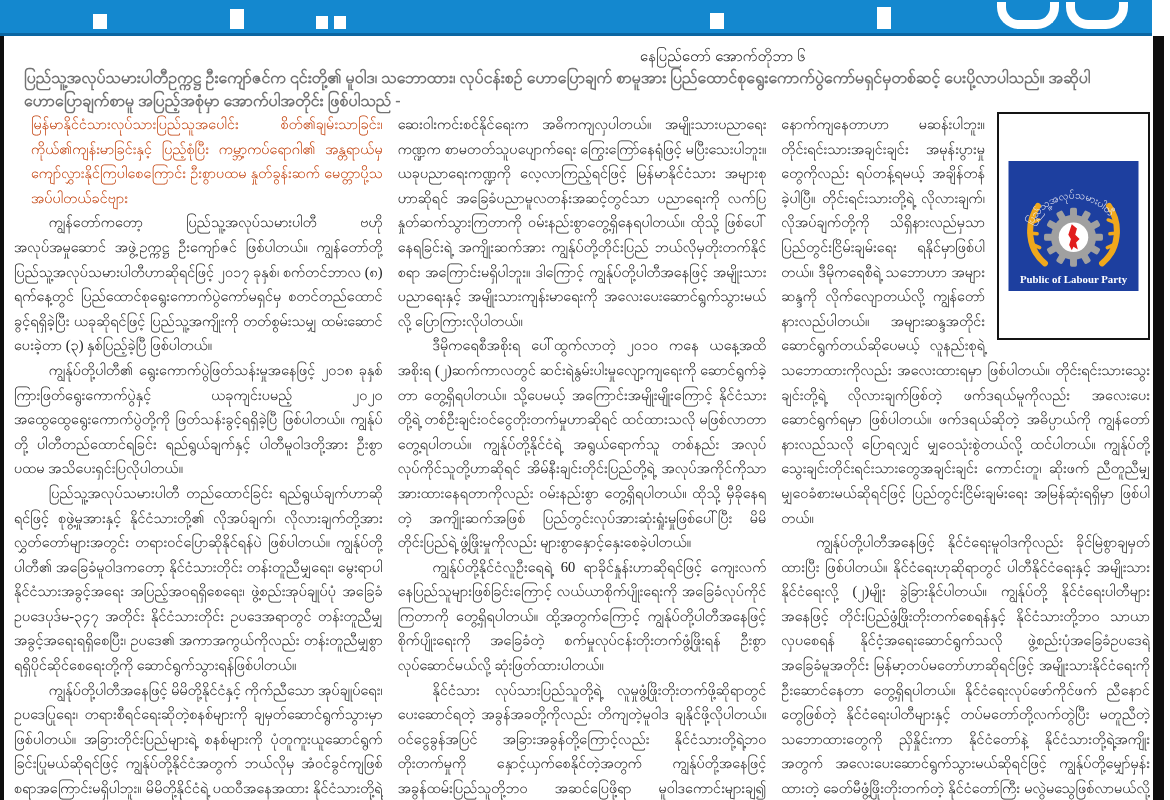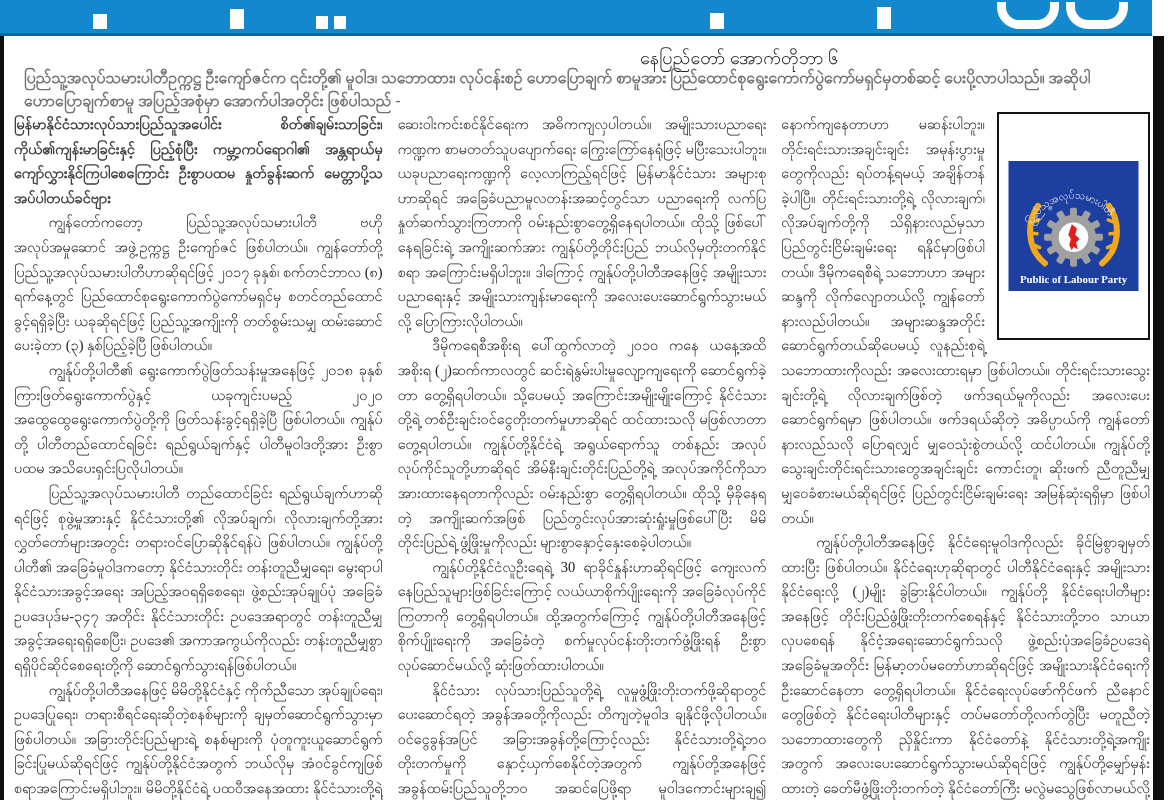--- a/index.html
+++ b/index.html
@@ -22,38 +22,38 @@
   .frag.b6{left:877px;width:14px;height:22px;}
   .frag.u1{left:997px;width:44px;height:18px;background:transparent;
            border:9px solid #fff;border-top:none;border-radius:0 0 22px 22px;}
   .frag.u2{left:1066px;width:44px;height:18px;background:transparent;
            border:9px solid #fff;border-top:none;border-radius:0 0 22px 22px;}
   
   .edge-left{position:absolute;left:0;top:36px;bottom:0;width:4px;background:#0e0e0e;}
   .edge-right{position:absolute;left:1153px;top:36px;bottom:0;width:11px;background:#0e0e0e;}
   
   .dateline{
-    position:absolute;top:46px;left:640px;font-size:18px;color:#222;
+    position:absolute;top:46px;left:640px;font-size:15px;color:#222;
     letter-spacing:.2px;white-space:nowrap;
   }
   .lead{
     position:absolute;top:66px;left:24px;width:1112px;
     font-weight:bold;font-size:16px;line-height:23px;color:#737373;
     text-align:left;
   }
   
   .bodywrap{
     position:absolute;top:112px;left:14px;width:1136px;height:688px;
     display:flex;gap:15px;overflow:hidden;
   }
   .col{flex:1 1 0;font-size:14.5px;line-height:24.6px;text-align:justify;
        color:#1a1a1a;overflow:hidden;}
   .col p{margin:0;text-indent:2.4em;}
   .col p.noindent{text-indent:0;}
-  .col p.boldlead{font-weight:bold;color:#404040;text-indent:0;}
+  .col p.boldlead{font-weight:normal;color:#c2410c;text-indent:0;margin-left:17px;}
   
   .logo-box{
     float:right;width:149px;height:224px;border:2px solid #141414;background:#fff;
     margin:0 0 8px 12px;display:flex;align-items:center;justify-content:center;
   }
   .logo-box svg{display:block;}
 </style>
 </head>
 <body>
 
@@ -80,21 +80,21 @@
     <p class="boldlead">မြန်မာနိုင်ငံသားလုပ်သားပြည်သူအပေါင်း စိတ်၏ချမ်းသာခြင်း၊ ကိုယ်၏ကျန်းမာခြင်းနှင့် ပြည့်စုံပြီး ကမ္ဘာ့ကပ်ရောဂါ၏ အန္တရာယ်မှ ကျော်လွှားနိုင်ကြပါစေကြောင်း ဦးစွာပထမ  နှုတ်ခွန်းဆက်  မေတ္တာပို့သအပ်ပါတယ်ခင်ဗျား</p>
     <p>ကျွန်တော်ကတော့ ပြည်သူ့အလုပ်သမားပါတီ ဗဟိုအလုပ်အမှုဆောင် အဖွဲ့ဥက္ကဋ္ဌ ဦးကျော်ဇင် ဖြစ်ပါတယ်။ ကျွန်တော်တို့ ပြည်သူ့အလုပ်သမားပါတီဟာဆိုရင်ဖြင့် ၂၀၁၇ ခုနှစ်၊ စက်တင်ဘာလ (၈) ရက်နေ့တွင် ပြည်ထောင်စုရွေးကောက်ပွဲကော်မရှင်မှ စတင်တည်ထောင်ခွင့်ရရှိခဲ့ပြီး ယခုဆိုရင်ဖြင့် ပြည်သူ့အကျိုးကို တတ်စွမ်းသမျှ ထမ်းဆောင်ပေးခဲ့တာ (၃) နှစ်ပြည့်ခဲ့ပြီ ဖြစ်ပါတယ်။</p>
     <p>ကျွန်ုပ်တို့ပါတီ၏ ရွေးကောက်ပွဲဖြတ်သန်းမှုအနေဖြင့် ၂၀၁၈ ခုနှစ် ကြားဖြတ်ရွေးကောက်ပွဲနှင့် ယခုကျင်းပမည့် ၂၀၂၀ အထွေထွေရွေးကောက်ပွဲတို့ကို ဖြတ်သန်းခွင့်ရရှိခဲ့ပြီ ဖြစ်ပါတယ်။ ကျွန်ုပ်တို့ ပါတီတည်ထောင်ရခြင်း ရည်ရွယ်ချက်နှင့် ပါတီမူဝါဒတို့အား ဦးစွာပထမ အသိပေးရှင်းပြလိုပါတယ်။</p>
     <p>ပြည်သူ့အလုပ်သမားပါတီ တည်ထောင်ခြင်း ရည်ရွယ်ချက်ဟာဆိုရင်ဖြင့် စုဖွဲ့မှုအားနှင့် နိုင်ငံသားတို့၏ လိုအပ်ချက်၊ လိုလားချက်တို့အား လွှတ်တော်များအတွင်း တရားဝင်ပြောဆိုနိုင်ရန်ပဲ ဖြစ်ပါတယ်။ ကျွန်ုပ်တို့ပါတီ၏ အခြေခံမူဝါဒကတော့ နိုင်ငံသားတိုင်း တန်းတူညီမျှရေး၊ မွေးရာပါနိုင်ငံသားအခွင့်အရေး အပြည့်အဝရရှိစေရေး၊ ဖွဲ့စည်းအုပ်ချုပ်ပုံ အခြေခံဥပဒေပုဒ်မ-၃၄၇ အတိုင်း နိုင်ငံသားတိုင်း ဥပဒေအရာတွင် တန်းတူညီမျှအခွင့်အရေးရရှိစေပြီး၊ ဥပဒေ၏ အကာအကွယ်ကိုလည်း တန်းတူညီမျှစွာ ရရှိပိုင်ဆိုင်စေရေးတို့ကို ဆောင်ရွက်သွားရန်ဖြစ်ပါတယ်။</p>
     <p>ကျွန်ုပ်တို့ပါတီအနေဖြင့် မိမိတို့နိုင်ငံနှင့် ကိုက်ညီသော အုပ်ချုပ်ရေး၊ ဥပဒေပြုရေး၊ တရားစီရင်ရေးဆိုတဲ့စနစ်များကို ချမှတ်ဆောင်ရွက်သွားမှာဖြစ်ပါတယ်။ အခြားတိုင်းပြည်များရဲ့ စနစ်များကို ပုံတူကူးယူဆောင်ရွက်ခြင်းပြုမယ်ဆိုရင်ဖြင့် ကျွန်ုပ်တို့နိုင်ငံအတွက် ဘယ်လိုမှ အံဝင်ခွင်ကျဖြစ်စရာအကြောင်းမရှိပါဘူး။ မိမိတို့နိုင်ငံရဲ့ ပထဝီအနေအထား နိုင်ငံသားတို့ရဲ့ အကျင့်စရိုက်လက္ခဏာတို့အပေါ် အခြေခံပြီး မဏ္ဍိုင်ကြီး (၃)ရပ် ဟန်ချက်ညီစွာ ဆောင်ရွက်နိုင်ပါမှ နိုင်ငံသားတို့ လုံခြုံစိတ်ချစွာဖြင့် ဘဝရပ်တည်နိုင်မှာဖြစ်ပါတယ်။ ကျွန်ုပ်တို့နိုင်ငံမှာဆိုရင်ဖြင့် တရားဝင်နိုင်ငံရေးပါတီ (၉၄)ခုရှိပြီး ထိုအထဲမှာ ပြည်နယ်များမှ သွေးချင်းတို့ရဲ့ တိုင်းရင်းသားပါတီများလည်း များစွာရှိပါတယ်။ ကျွန်ုပ်တို့ပါတီအနေဖြင့် အမျိုးသားရေးကို သစ္စာရှိသော မည်သည့်ပါတီ၊ မည်သည့်နိုင်ငံရေးသမားများနှင့်မဆို လက်တွဲဆောင်ရွက်သွားမယ်လို့ ဆုံးဖြတ်ထားပါတယ်။ ကျွန်ုပ်တို့အနေဖြင့် မိမိတို့ကိုယ်ကျိုးထက်</p>
   </div>
 
   <div class="col">
     <p class="noindent">ဆေးဝါးကင်းစင်နိုင်ရေးက အဓိကကျလှပါတယ်။ အမျိုးသားပညာရေးကဏ္ဍက စာမတတ်သူပပျောက်ရေး ကြွေးကြော်နေရုံဖြင့် မပြီးသေးပါဘူး။ ယခုပညာရေးကဏ္ဍကို လေ့လာကြည့်ရင်ဖြင့် မြန်မာနိုင်ငံသား အများစုဟာဆိုရင် အခြေခံပညာမူလတန်းအဆင့်တွင်သာ ပညာရေးကို လက်ပြနှုတ်ဆက်သွားကြတာကို ဝမ်းနည်းစွာတွေ့ရှိနေရပါတယ်။ ထိုသို့ ဖြစ်ပေါ်နေရခြင်းရဲ့ အကျိုးဆက်အား ကျွန်ုပ်တို့တိုင်းပြည် ဘယ်လိုမှတိုးတက်နိုင်စရာ အကြောင်းမရှိပါဘူး။ ဒါကြောင့် ကျွန်ုပ်တို့ပါတီအနေဖြင့် အမျိုးသားပညာရေးနှင့် အမျိုးသားကျန်းမာရေးကို အလေးပေးဆောင်ရွက်သွားမယ်လို့ ပြောကြားလိုပါတယ်။</p>
     <p>ဒီမိုကရေစီအစိုးရ ပေါ်ထွက်လာတဲ့ ၂၀၁၀ ကနေ ယနေ့အထိ အစိုးရ (၂)ဆက်ကာလတွင် ဆင်းရဲနွမ်းပါးမှုလျော့ကျရေးကို ဆောင်ရွက်ခဲ့တာ တွေ့ရှိရပါတယ်။ သို့ပေမယ့် အကြောင်းအမျိုးမျိုးကြောင့် နိုင်ငံသားတို့ရဲ့ တစ်ဦးချင်းဝင်ငွေတိုးတက်မှုဟာဆိုရင် ထင်ထားသလို မဖြစ်လာတာ တွေ့ရပါတယ်။ ကျွန်ုပ်တို့နိုင်ငံရဲ့ အရွယ်ရောက်သူ တစ်နည်း အလုပ်လုပ်ကိုင်သူတို့ဟာဆိုရင် အိမ်နီးချင်းတိုင်းပြည်တို့ရဲ့ အလုပ်အကိုင်ကိုသာ အားထားနေရတာကိုလည်း ဝမ်းနည်းစွာ တွေ့ရှိရပါတယ်။ ထိုသို့ မှီခိုနေရတဲ့ အကျိုးဆက်အဖြစ် ပြည်တွင်းလုပ်အားဆုံးရှုံးမှုဖြစ်ပေါ်ပြီး မိမိတိုင်းပြည်ရဲ့ ဖွံ့ဖြိုးမှုကိုလည်း များစွာနှောင့်နှေးစေခဲ့ပါတယ်။</p>
-    <p>ကျွန်ုပ်တို့နိုင်ငံလူဦးရေရဲ့ 30 ရာခိုင်နှုန်းဟာဆိုရင်ဖြင့် ကျေးလက်နေပြည်သူများဖြစ်ခြင်းကြောင့် လယ်ယာစိုက်ပျိုးရေးကို အခြေခံလုပ်ကိုင်ကြတာကို တွေ့ရှိရပါတယ်။ ထို့အတွက်ကြောင့် ကျွန်ုပ်တို့ပါတီအနေဖြင့် စိုက်ပျိုးရေးကို အခြေခံတဲ့ စက်မှုလုပ်ငန်းတိုးတက်ဖွံ့ဖြိုးရန် ဦးစွာလုပ်ဆောင်မယ်လို့ ဆုံးဖြတ်ထားပါတယ်။</p>
+    <p>ကျွန်ုပ်တို့နိုင်ငံလူဦးရေရဲ့ 60 ရာခိုင်နှုန်းဟာဆိုရင်ဖြင့် ကျေးလက်နေပြည်သူများဖြစ်ခြင်းကြောင့် လယ်ယာစိုက်ပျိုးရေးကို အခြေခံလုပ်ကိုင်ကြတာကို တွေ့ရှိရပါတယ်။ ထို့အတွက်ကြောင့် ကျွန်ုပ်တို့ပါတီအနေဖြင့် စိုက်ပျိုးရေးကို အခြေခံတဲ့ စက်မှုလုပ်ငန်းတိုးတက်ဖွံ့ဖြိုးရန် ဦးစွာလုပ်ဆောင်မယ်လို့ ဆုံးဖြတ်ထားပါတယ်။</p>
     <p>နိုင်ငံသား လုပ်သားပြည်သူတို့ရဲ့ လူမှုဖွံ့ဖြိုးတိုးတက်ဖို့ဆိုရာတွင် ပေးဆောင်ရတဲ့ အခွန်အခတို့ကိုလည်း တိကျတဲ့မူဝါဒ ချနိုင်ဖို့လိုပါတယ်။ ဝင်ငွေခွန်အပြင် အခြားအခွန်တို့ကြောင့်လည်း နိုင်ငံသားတို့ရဲ့ဘဝ တိုးတက်မှုကို နှောင့်ယှက်စေနိုင်တဲ့အတွက် ကျွန်ုပ်တို့အနေဖြင့် အခွန်ထမ်းပြည်သူတို့ဘဝ အဆင်ပြေဖို့ရာ မူဝါဒကောင်းများချ၍ အလေးပေးဆောင်ရွက်သွားမှာ ဖြစ်ပါတယ်။</p>
 
   </div>
 
   <div class="col">
 
     <div class="logo-box">
       <svg width="131" height="130" viewBox="0 0 150 150">
         <rect x="0" y="0" width="150" height="150" fill="#1d3f9f"></rect>
 

